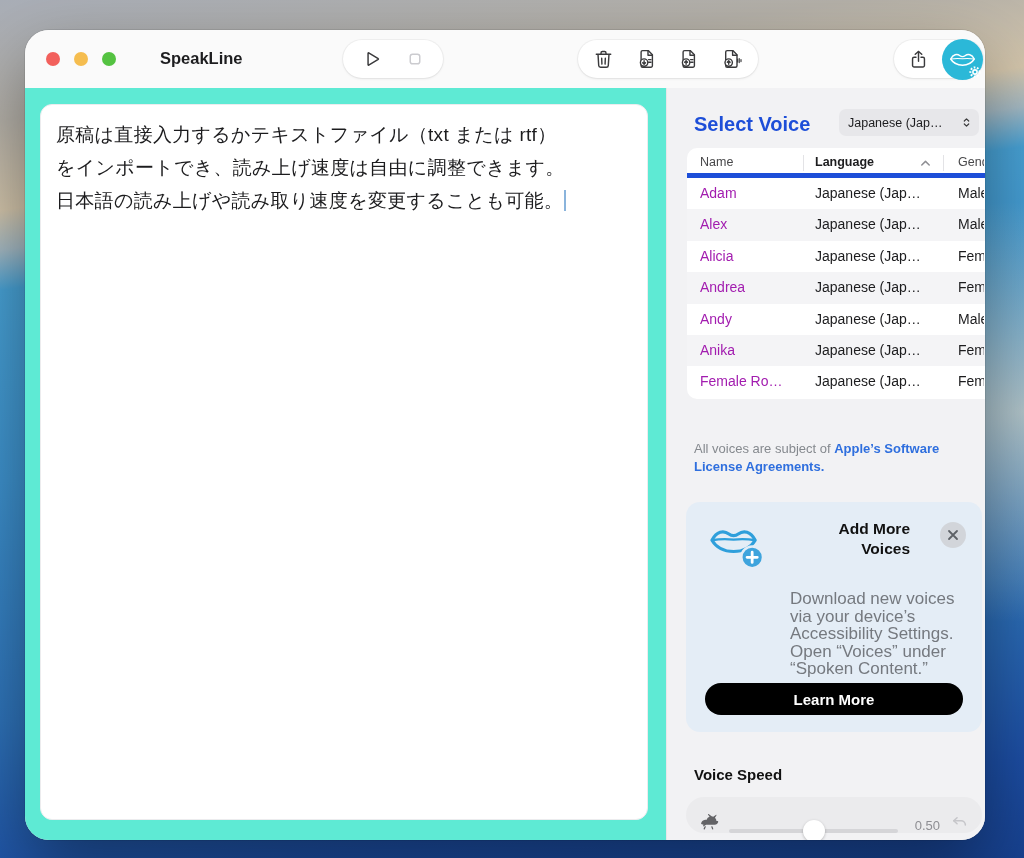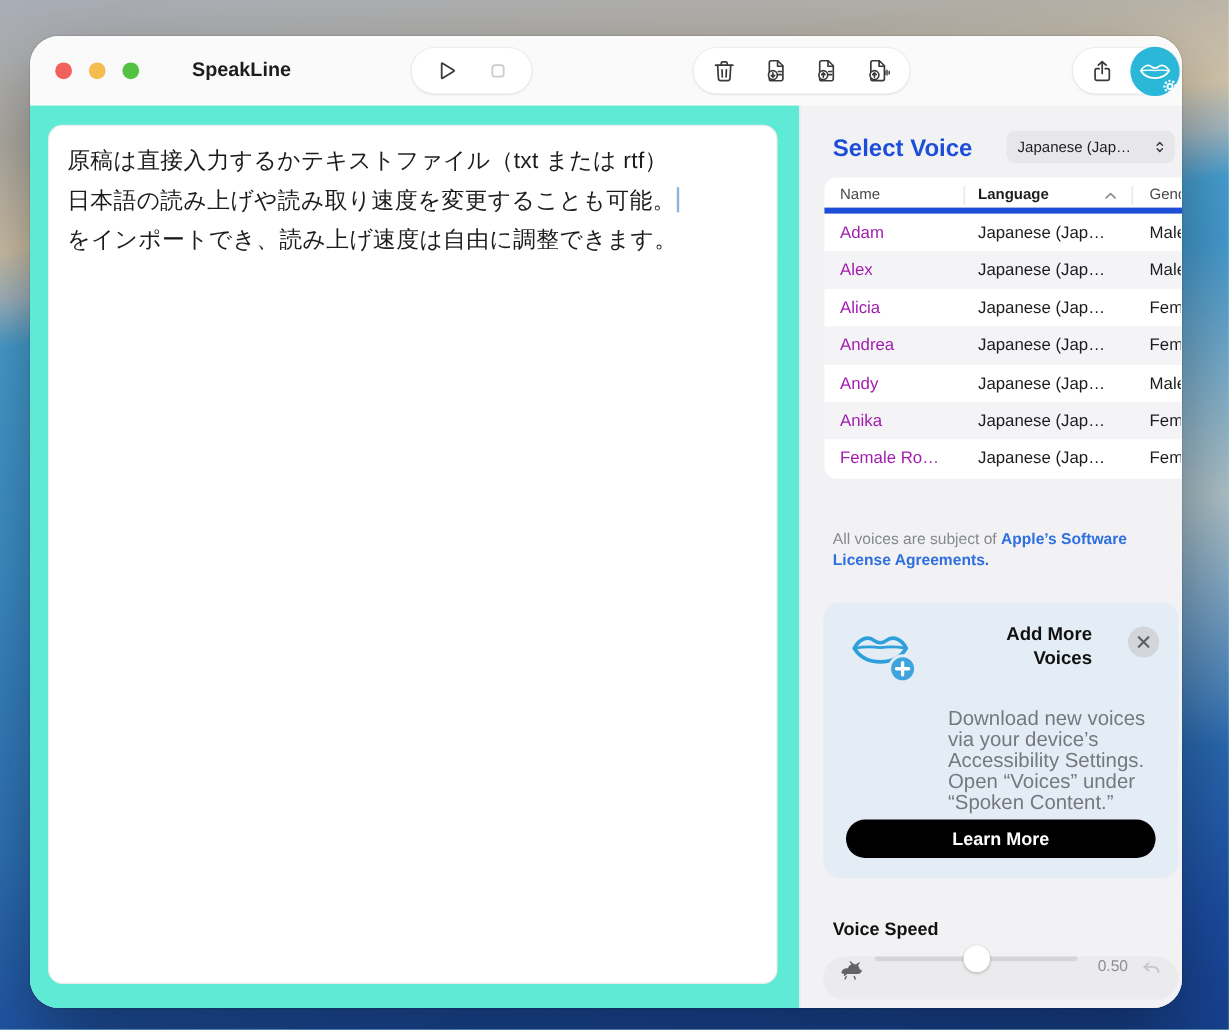--- a/index.html
+++ b/index.html
@@ -104,21 +104,21 @@
   .learn-btn{
     position:absolute; left:19px; top:181px; width:258px; height:32px; border-radius:16px;
     background:#000000; border:none; color:#ffffff; font-size:15px; font-weight:bold;
     font-family:inherit; cursor:pointer;
   }
 
   
   .vs-label{ position:absolute; left:27px; top:678px; font-size:15px; font-weight:bold; color:#111; }
   .slider-pill{
     position:absolute; left:19px; top:709px; width:296px; height:36px; border-radius:18px;
-    background:#ebebed; display:flex; align-items:flex-start; padding:0 10px 0 12px;
+    background:#ebebed; display:flex; align-items:flex-end; padding:0 10px 0 12px;
   }
   .slider-track{ position:relative; flex:1; height:4px; border-radius:2px; background:#d5d5d8; margin:0 4px 0 8px; }
   .slider-thumb{
     position:absolute; top:50%; width:22px; height:22px; border-radius:50%; background:#ffffff;
     transform:translate(-50%,-50%); box-shadow:0 1px 3px rgba(0,0,0,.25); cursor:grab;
   }
   .vs-value{ width:36px; text-align:right; font-size:13px; color:#8e8e93; margin:0 6px 0 2px; }
   .undo-wrap{ width:26px; display:flex; justify-content:center; }
 
   svg{ display:block; }
@@ -221,22 +221,22 @@
             <circle cx="6" cy="6" r="1.3" fill="#2bb8d8"></circle>
           </svg>
         </span>
       </div>
     </div>
   </div>
 
   <div class="editor-pane">
     <div class="editor">
       <div class="line">原稿は直接入力するかテキストファイル（txt または rtf）</div>
+      <div class="line">をインポートでき、読み上げ速度は自由に調整できます。</div>
       <div class="line"><span>日本語の読み上げや読み取り速度を変更することも可能。</span><span class="caret"></span></div>
-      <div class="line">をインポートでき、読み上げ速度は自由に調整できます。</div>
     </div>
   </div>
 
   <div class="sidebar">
 
     <div class="sv-label">Select Voice</div>
 
     <div class="dropdown">
       <span class="dd-text">Japanese (Jap…</span>
       <span>

